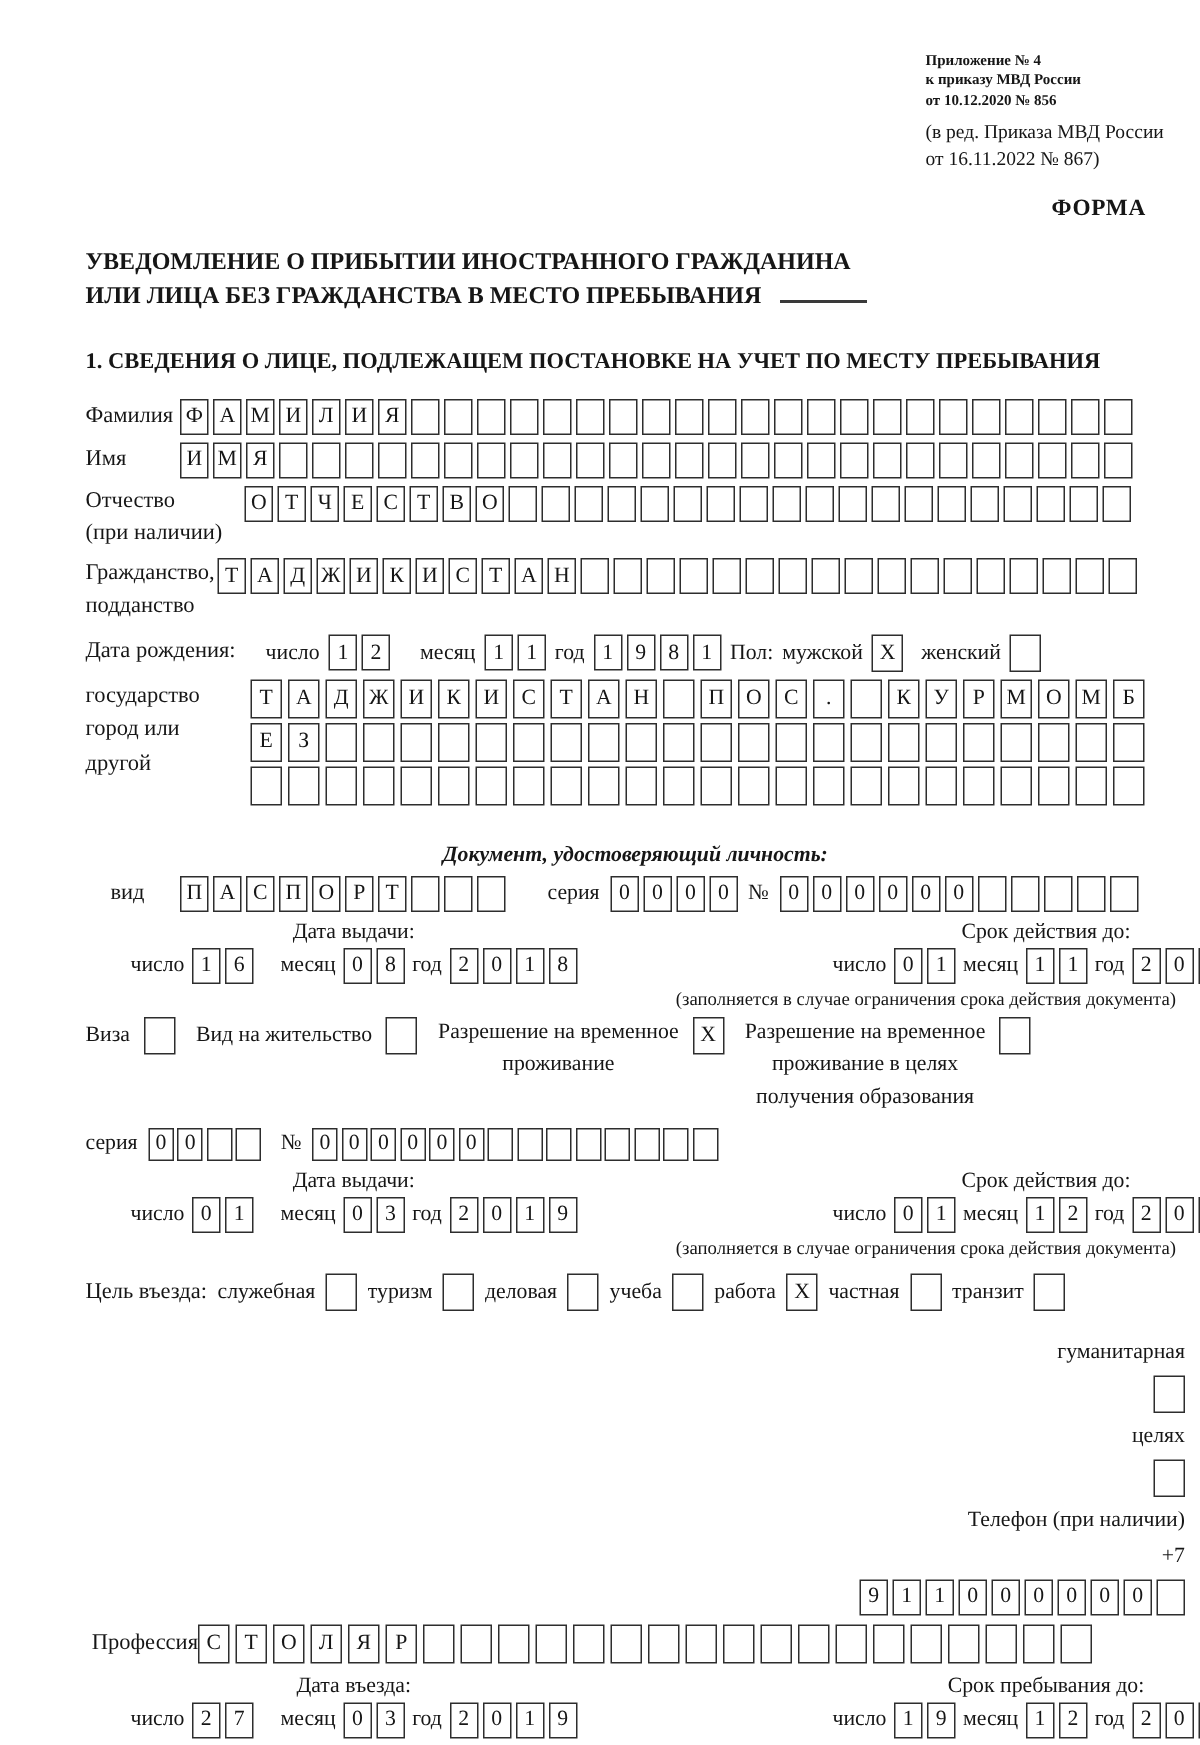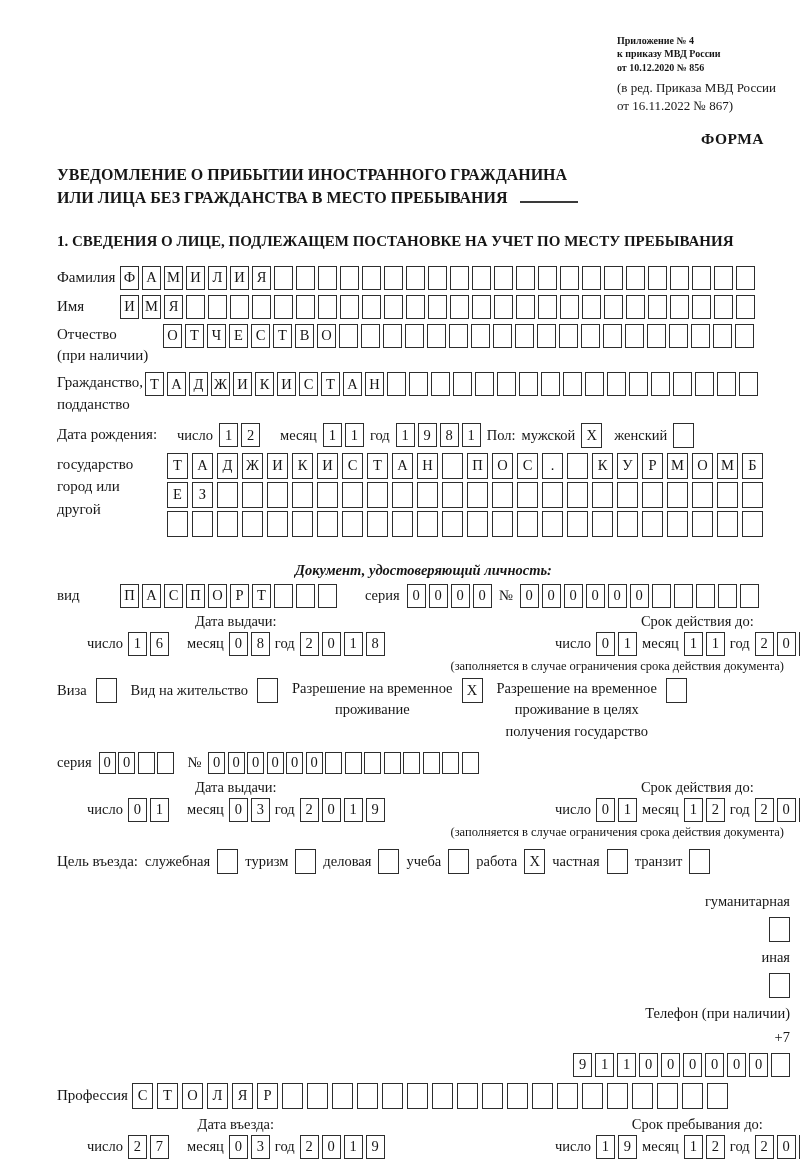--- a/index.html
+++ b/index.html
@@ -16,21 +16,21 @@
   .forma { font-weight:bold; font-size:15.5px; text-align:right; padding-right:26px; margin-top:15px; letter-spacing:.5px; }
 
   .title { margin-top:16px; text-align:left; font-weight:bold; font-size:16px; line-height:1.42; }
   .title-blank { display:inline-block; width:58px; height:4px; border-bottom:2.5px solid #3a3a3a; margin-left:12px; }
 
   .sec-h { margin-top:23px; font-weight:bold; font-size:15px; }
 
   .frow { display:flex; align-items:center; margin-top:5px; }
   .frow.start { align-items:flex-start; }
   .lbl { font-size:15px; flex:0 0 auto; line-height:1.45; }
-  .w62{width:63px;} .w88{width:88px;} .w106{width:106px;} .w56{width:56px;} .w75{width:75px;}
+  .w62{width:63px;} .w88{width:88px;} .w106{width:106px;} .w56{width:56px;} .w75{width:75px;text-align:right;}
 
   .cells { display:inline-flex; gap:3px; flex:0 0 auto; }
   .cell { width:19px; height:24px; border:1.6px solid #2d2d2d; display:inline-flex; align-items:center; justify-content:center;
           font-size:14.5px; flex:0 0 auto; background:#fff; }
   .sz-l { gap:4px; } .sz-l .cell { width:21px; height:26px; }
   .sz-s { gap:2.5px; } .sz-s .cell { width:17px; height:22px; }
 
   .cb { width:21px; height:25px; border:1.6px solid #2d2d2d; display:inline-flex; align-items:center; justify-content:center;
         font-size:14.5px; flex:0 0 auto; background:#fff; }
   .sp8 { width:8px; flex:0 0 auto; } .sp14 { width:14px; flex:0 0 auto; }
@@ -340,21 +340,21 @@
           <span class="cell"></span>
           <span class="cell"></span>
           <span class="cell"></span>
           <span class="cell"></span>
         </div>
     </div>
   </div>
 
   <div class="doc-h">Документ, удостоверяющий личность:</div>
 
-  <div class="frow" style="gap:7px; font-size:14.5px;">
+  <div class="frow" style="gap:7px; font-size:14.5px;text-align:center;">
     <span class="lbl w56">вид</span>
     <span class="cells">
         <span class="cell">П</span>
         <span class="cell">А</span>
         <span class="cell">С</span>
         <span class="cell">П</span>
         <span class="cell">О</span>
         <span class="cell">Р</span>
         <span class="cell">Т</span>
         <span class="cell"></span>
@@ -452,21 +452,21 @@
       <span class="t">
         <span>Разрешение на временное</span><br>
         <span>проживание</span>
       </span>
       <span class="cb">X</span>
     </div>
     <div class="opt top">
       <span class="t">
         <span>Разрешение на временное</span><br>
         <span>проживание в целях</span><br>
-        <span>получения государство</span>
+        <span>получения образования</span>
       </span>
       <span class="cb"></span>
     </div>
   </div>
 
   <div class="frow" style="gap:7px; margin-top:9px; font-size:14.5px;">
     <span>серия</span>
     <span class="cells sz-s">
         <span class="cell">0</span>
         <span class="cell">0</span>
@@ -559,21 +559,21 @@
     <span class="cb">X</span>
     <span>частная</span>
     <span class="cb"></span>
     <span>транзит</span>
     <span class="cb"></span>
   </div>
 
   <div class="phrow">
     <span>гуманитарная</span>
     <span class="cb"></span>
-    <span style="margin-left:4px;">иная</span>
+    <span style="margin-left:4px;">целях</span>
     <span class="cb"></span>
     <span style="margin-left:14px;">Телефон (при наличии)</span>
     <span style="margin-left:10px;">+7</span>
     <span class="cells">
         <span class="cell">9</span>
         <span class="cell">1</span>
         <span class="cell">1</span>
         <span class="cell">0</span>
         <span class="cell">0</span>
         <span class="cell">0</span>

